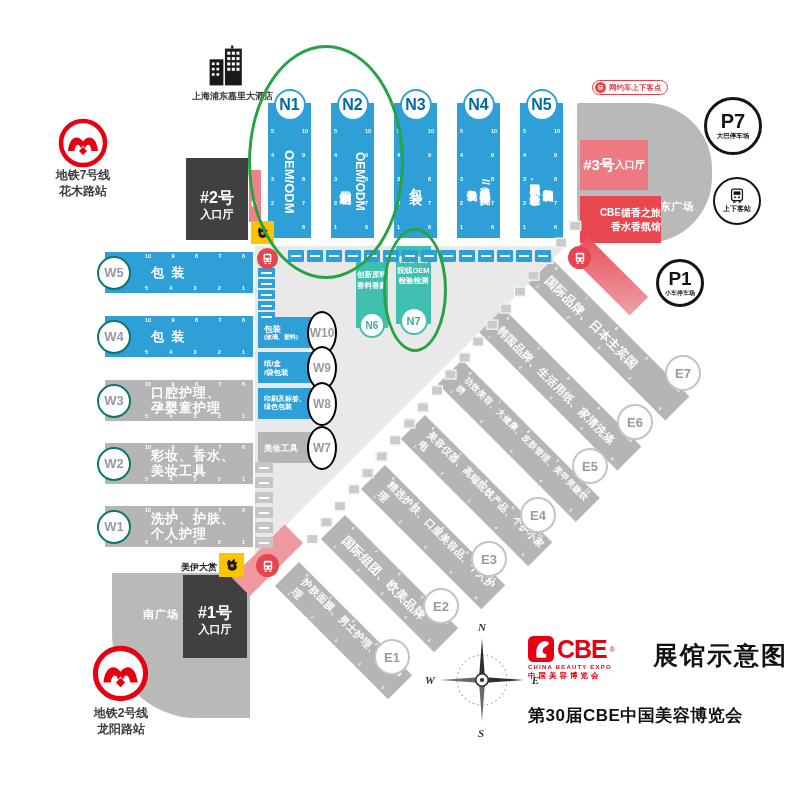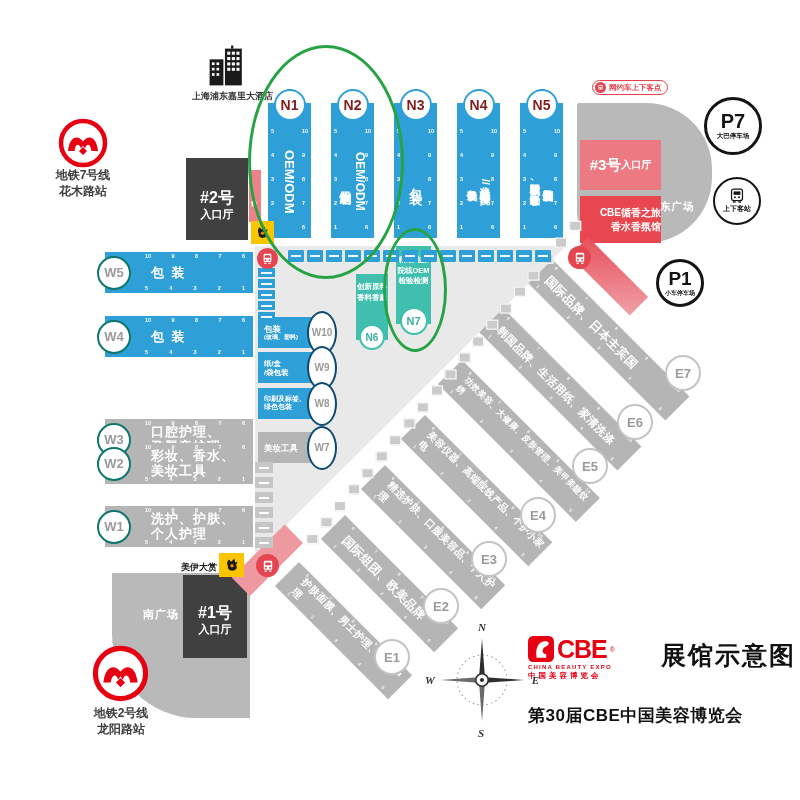--- a/index.html
+++ b/index.html
@@ -11,33 +11,33 @@
   .plaza-label{position:absolute;color:#fff;font-weight:bold;font-size:11px;letter-spacing:1px;}
   
   .entr{position:absolute;background:#404040;color:#fff;text-align:center;}
   .entr .big{font-size:16px;font-weight:bold;line-height:1.2;}
   .entr .small{font-size:11px;font-weight:bold;}
   
   .nbar{position:absolute;width:43px;height:135px;background:#2f9fd8;}
   .nlab{position:absolute;left:0;right:0;top:28px;bottom:6px;display:flex;justify-content:center;align-items:center;gap:2px;}
   .vt{writing-mode:vertical-rl;color:#fff;font-weight:bold;line-height:1.05;}
   .circ{position:absolute;border-radius:50%;background:#fff;display:flex;align-items:center;justify-content:center;font-weight:bold;box-sizing:border-box;z-index:5;}
-  .ncirc{width:32px;height:32px;border:2px solid #2f9fd8;color:#7f1d1d;font-size:14px;left:50%;top:-14px;transform:translateX(-50%);}
+  .ncirc{width:32px;height:32px;border:2px solid #2f9fd8;color:#0369a1;font-size:16px;left:50%;top:-14px;transform:translateX(-50%);}
   
   .tbox{position:absolute;background:#41bfae;color:#fff;font-weight:bold;text-align:center;}
   .tcirc{border:2px solid #41bfae;color:#3aaf9f;}
   
   .wbar{position:absolute;width:148px;height:41px;}
   .wbar.blue{background:#2f9fd8;}
   .wbar.gray{background:#b5b5b5;}
   .wcirc{width:34px;height:34px;border:2px solid #0f766e;color:#9a9a9a;font-size:13px;left:-8px;top:50%;transform:translateY(-50%);}
   .wlab{position:absolute;left:46px;top:50%;transform:translateY(-50%);color:#fff;font-weight:bold;font-size:13px;line-height:1.2;letter-spacing:2px;}
   .wsbox{position:absolute;width:73px;height:31px;}
   .wsbox.blue{background:#2f9fd8;} .wsbox.gray{background:#b5b5b5;}
-  .wscirc{width:30px;height:44px;border:2px solid #0c4a6e;color:#9a9a9a;font-size:10px;right:-6px;top:50%;transform:translateY(-50%);left:auto;}
+  .wscirc{width:30px;height:44px;border:2px solid #000000;color:#9a9a9a;font-size:12px;right:-6px;top:50%;transform:translateY(-50%);left:auto;}
   .wslab{position:absolute;left:6px;top:50%;transform:translateY(-50%);color:#fff;font-weight:bold;font-size:7.5px;line-height:1.25;}
   
   .ebar{position:absolute;height:34px;background:#b5b5b5;transform-origin:left top;transform:rotate(45deg);
         display:flex;align-items:center;color:#fff;font-weight:bold;padding-left:16px;box-sizing:border-box;letter-spacing:.5px;}
   .ecirc{width:36px;height:36px;border:2px solid #c4c4c4;color:#9a9a9a;font-size:13px;}
   
   .gv{position:absolute;top:26px;bottom:8px;display:flex;flex-direction:column;justify-content:space-between;font-size:5.5px;font-weight:bold;color:#fff;line-height:1;}
   .gv.l{left:3px}.gv.r{right:3px}
   .gh{position:absolute;left:40px;right:8px;display:flex;justify-content:space-between;font-size:5.5px;font-weight:bold;color:#fff;line-height:1;}
   .gh.t{top:2px}.gh.b{bottom:2px}
@@ -84,21 +84,21 @@
   .vstrip span{writing-mode:vertical-rl;font-size:5.5px;color:#fff;letter-spacing:.5px;}
   
   .legend{position:absolute;left:528px;top:636px;width:236px;z-index:8;}
   .leg-row1{display:flex;align-items:flex-start;gap:38px;}
   .leg-logo{width:98px;}
   .leg-logo-top{display:flex;align-items:center;gap:3px;}
   .cbe-word{color:#e60012;font-weight:bold;font-size:25px;line-height:1;letter-spacing:-1px;}
   .cbe-reg{color:#e60012;font-size:7px;vertical-align:top;}
   .cbe-en{color:#e60012;font-size:6px;font-weight:bold;letter-spacing:1.2px;margin-top:2px;white-space:nowrap;}
   .cbe-cn{color:#e60012;font-size:7.5px;font-weight:bold;letter-spacing:3px;margin-top:1px;white-space:nowrap;}
-  .map-title{color:#111;font-weight:bold;font-size:25px;letter-spacing:2px;margin-left:8px;margin-top:3px;white-space:nowrap;}
+  .map-title{color:#111;font-weight:bold;font-size:25px;letter-spacing:2px;margin-left:0;margin-top:3px;white-space:nowrap;}
   .expo-title{color:#111;font-weight:bold;font-size:17px;margin-top:23px;letter-spacing:.5px;white-space:nowrap;}
   .date-box{border:2.5px solid #111;margin-top:6px;padding:3px 4px;text-align:center;font-weight:bold;font-size:10.5px;color:#111;white-space:nowrap;}
   
   .compass{position:absolute;left:430px;top:628px;width:104px;height:104px;z-index:2;}
   .cdir{position:absolute;font-family:"Liberation Serif","DejaVu Serif",serif;font-style:italic;font-size:11px;color:#333;font-weight:bold;}
   
   .hotel-label{position:absolute;font-size:9px;font-weight:bold;color:#333;white-space:nowrap;}
 </style>
 </head>
 <body>
@@ -309,21 +309,21 @@
       <div class="dot"></div>
       <div class="dot"></div>
       <div class="dot"></div>
       <div class="dot"></div>
       <div class="dot"></div>
       <div class="dot"></div>
       <div class="dot"></div>
       <div class="dot"></div>
     </div>
 
-  <div class="tbox" style="left:356px;top:274px;width:32px;height:66px;padding-top:8px;box-sizing:border-box;z-index:2;">
+  <div class="tbox" style="left:356px;top:262px;width:32px;height:66px;padding-top:8px;box-sizing:border-box;z-index:2;">
     <div style="font-size:7.5px;line-height:1.4;">
       <div>创新原料</div>
       <div>香料香薰</div>
     </div>
     <div class="circ tcirc" style="width:26px;height:26px;font-size:10px;left:50%;bottom:-10px;transform:translateX(-50%);">N6</div>
   </div>
   <div class="tbox" style="left:396px;top:246px;width:35px;height:78px;padding-top:9px;box-sizing:border-box;z-index:2;">
     <div style="font-size:7.5px;line-height:1.4;">
       <div>精准纯源</div>
       <div>院线OEM</div>
@@ -364,21 +364,21 @@
       </div>
     <div class="gh b">
         <span>5</span>
         <span>4</span>
         <span>3</span>
         <span>2</span>
         <span>1</span>
       </div>
     <div class="wlab">包 装</div>
   </div>
-  <div class="wbar gray" style="left:105px;top:380px;margin-top:39px;">
+  <div class="wbar gray" style="left:105px;top:380px;">
     <div class="circ wcirc">W3</div>
     <div class="gh t">
         <span>10</span>
         <span>9</span>
         <span>8</span>
         <span>7</span>
         <span>6</span>
       </div>
     <div class="gh b">
         <span>5</span>
@@ -588,21 +588,21 @@
   <div class="circ ecirc" style="left:423px;top:588px;">E2</div>
   <div class="circ ecirc" style="left:471px;top:541px;">E3</div>
   <div class="circ ecirc" style="left:520px;top:497px;">E4</div>
   <div class="circ ecirc" style="left:572px;top:448px;">E5</div>
   <div class="circ ecirc" style="left:617px;top:404px;">E6</div>
   <div class="circ ecirc" style="left:665px;top:355px;">E7</div>
 
   <div class="plaza" style="left:577px;top:103px;width:135px;height:140px;border-radius:2px 66px 66px 30px;">
     <div class="plaza-label" style="left:83px;top:97px;font-size:10.5px;">东广场</div>
   </div>
-  <div class="entr" style="left:580px;top:140px;width:81px;height:50px;background:#ed7a82;display:flex;align-items:center;justify-content:center;">
+  <div class="entr" style="left:580px;top:140px;width:68px;height:50px;background:#ed7a82;display:flex;align-items:center;justify-content:center;">
     <span style="font-size:15px;font-weight:bold;">#3号</span>
     <span style="font-size:10px;font-weight:bold;">入口厅</span>
   </div>
   <div class="redbox" style="left:580px;top:196px;width:81px;height:47px;">
     <div>CBE循香之旅</div>
     <div>香水香氛馆</div>
   </div>
 
   <div class="rh" style="left:592px;top:80px;">
     <span class="bus" style="position:static;width:11px;height:11px;flex:none;">

